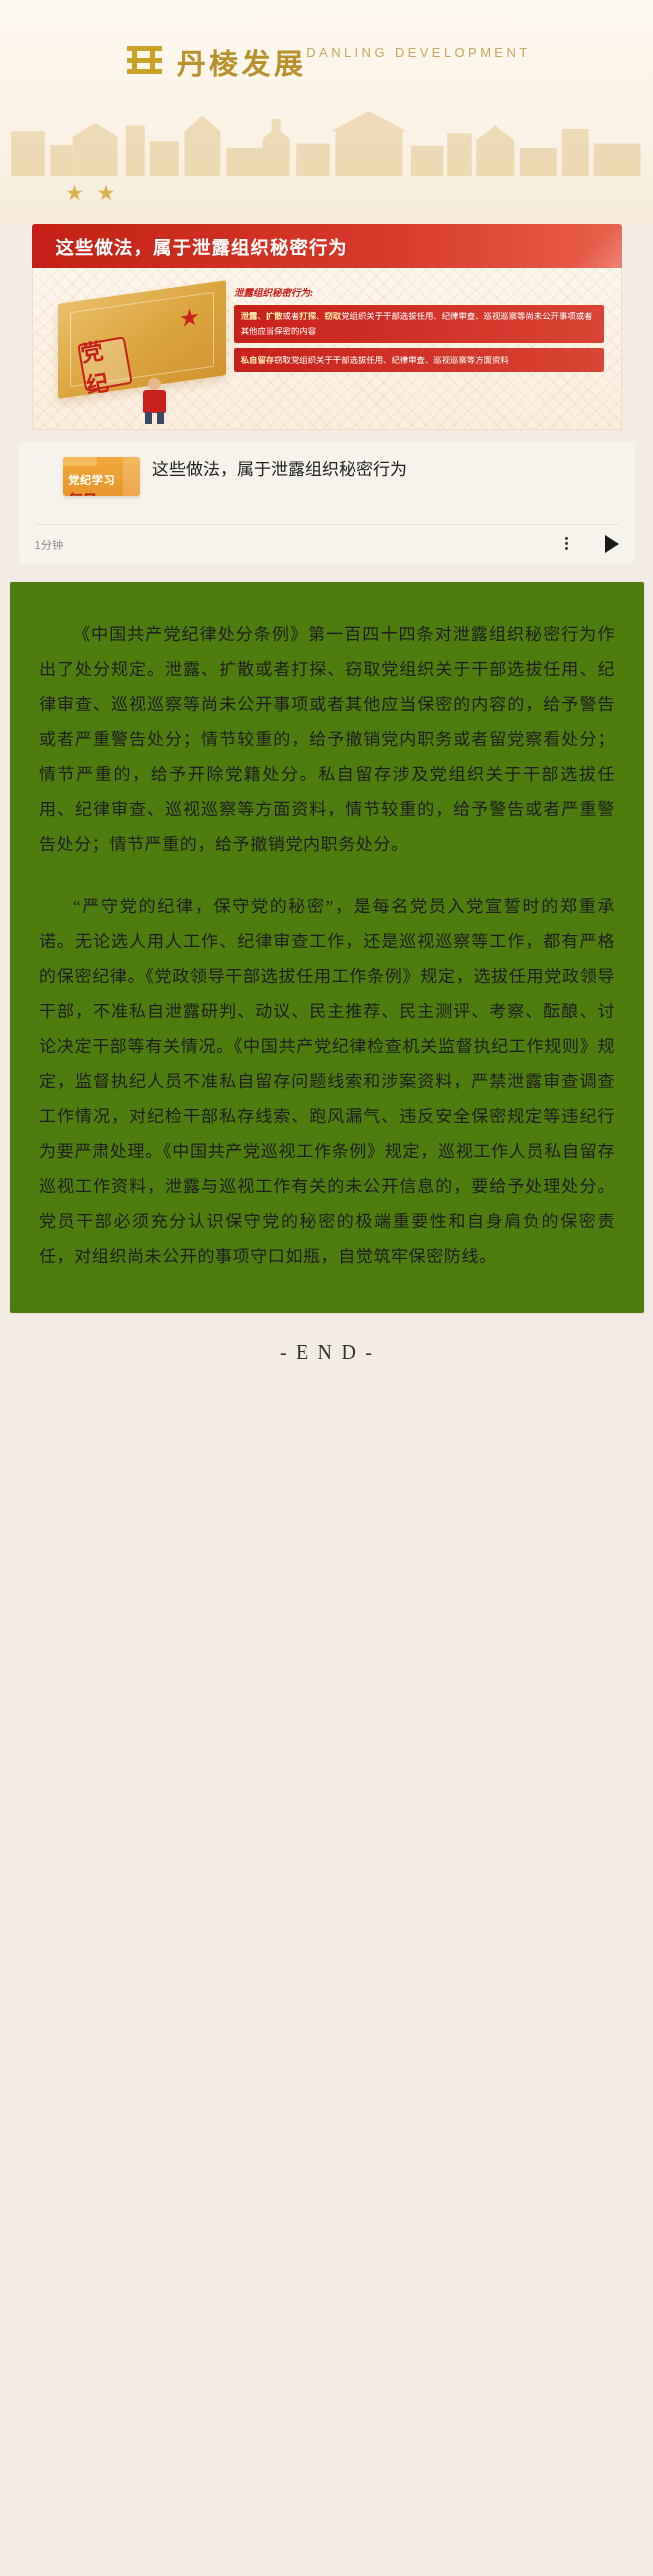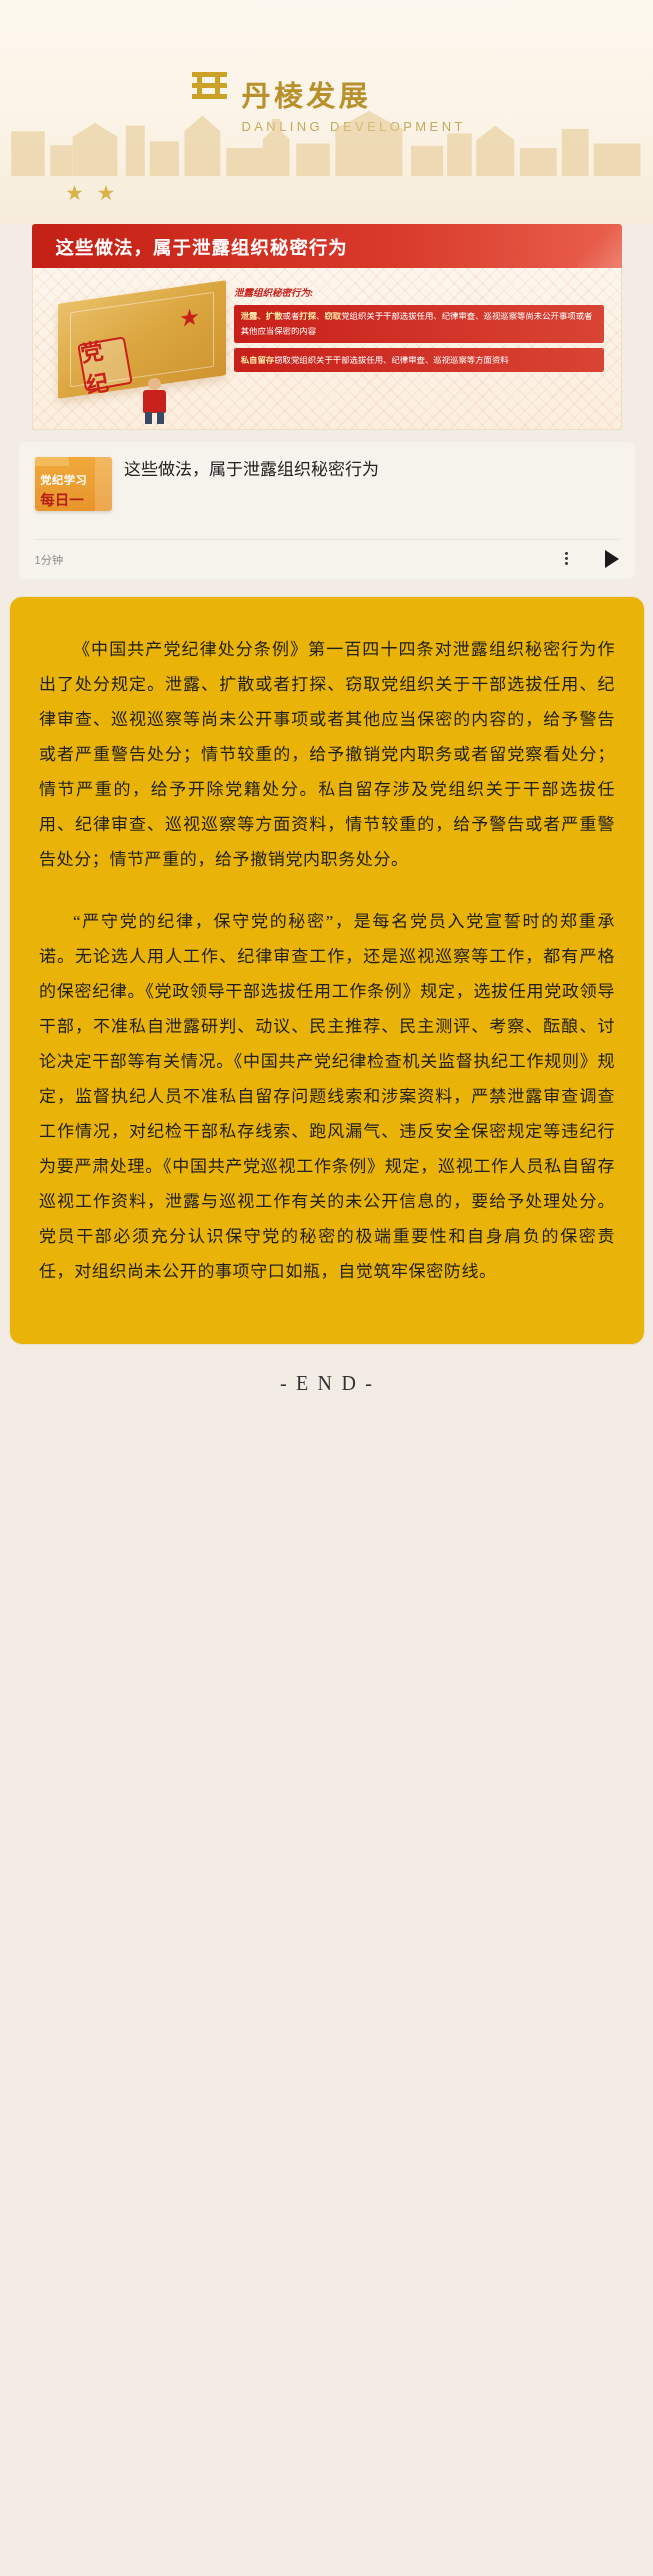--- a/index.html
+++ b/index.html
@@ -32,21 +32,21 @@
   }
   .logo-mark .bar {
     position: absolute;
     background: #c9a227;
   }
   .logo-mark .b1 { left: 3.4px;  top: 5.6px; width: 35px; height: 5px; }
   .logo-mark .b2 { left: 3.4px;  top: 17px; width: 35px; height: 5px; }
   .logo-mark .b3 { left: 3.4px;  top: 28px; width: 35px; height: 5px; }
   .logo-mark .v1 { left: 9px; top: 5.6px; width: 5px;  height: 27px; }
   .logo-mark .v2 { left: 27px; top: 5.6px; width: 5px;  height: 27px; }
-  .logo-text { display: flex; flex-direction: column; align-items: flex-start; margin-top: 32px; }
+  .logo-text { display: flex; flex-direction: row; align-items: flex-start; }
   .logo-cn {
     font-size: 29px; letter-spacing: 3.4px; color: #b8912c;
     font-family: "Liberation Serif", serif; font-weight: 700;
   }
   .logo-en {
     font-size: 13px; letter-spacing: 3.4px; color: #c6a95f; margin-top: 4.5px;
   }
   .skyline {
     position: absolute; left: 0; bottom: 48px; width: 654px; height: 84px;
     opacity: .55;
@@ -138,24 +138,25 @@
 
   
   .meta-card {
     margin: 12.3px 19px 0;
     background: #f6f2ec;
     border-radius: 5.6px;
     padding: 14.5px 15.6px 11.2px;
   }
   .meta-top { display: flex; gap: 12.3px; align-items: flex-start; }
   .thumb {
-    width: 77px; height: 54px; border-radius: 3.4px; flex: none;
+    width: 77px; height: 39px; border-radius: 3.4px; flex: none;
     background: linear-gradient(180deg, #f0a93c 0%, #e8952b 100%);
     position: relative; overflow: hidden;
     box-shadow: 0 1.1px 3.4px rgba(0,0,0,.12);
+    margin-left: 28px;
   }
   .thumb .tab {
     position: absolute; left: 0; top: 0; width: 34px; height: 9px;
     background: #f4bb5a; border-radius: 0 3.4px 0 0;
   }
   .thumb .t1 {
     position: absolute; left: 5.6px; top: 14.5px; color: #fff; font-size: 11.2px;
     font-weight: 700; letter-spacing: 0.6px; font-family: "Liberation Serif", serif;
   }
   .thumb .t2 {
@@ -189,24 +190,24 @@
   }
   .icon-list .d1 { top: 0.6px; } .icon-list .d2 { top: 5.6px; } .icon-list .d3 { top: 10.6px; }
   .icon-play {
     width: 0; height: 0; border-left: 14.5px solid #1a1a1a;
     border-top: 9px solid transparent; border-bottom: 9px solid transparent;
   }
 
   
   .article {
     margin: 17px 9px 0;
-    background: #eab308;
+    background: #4d7c0f;
     border: 0.6px solid #ece2d2;
-    border-radius: 13px;
-    padding: 35px 29px 55px;
+    border-radius: 3px;
+    padding: 35px 29px 39px;
   }
   .article p {
     font-size: 17px;
     line-height: 35px;
     color: #1f1f1f;
     text-align: justify;
     text-indent: 2em;
     letter-spacing: 0.6px;
     font-family: "Liberation Serif", serif;
   }

